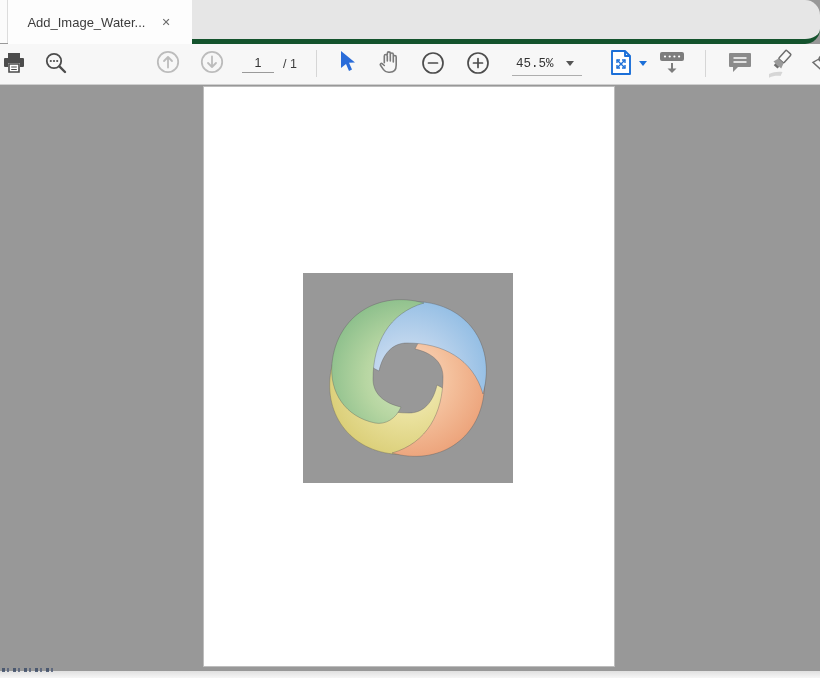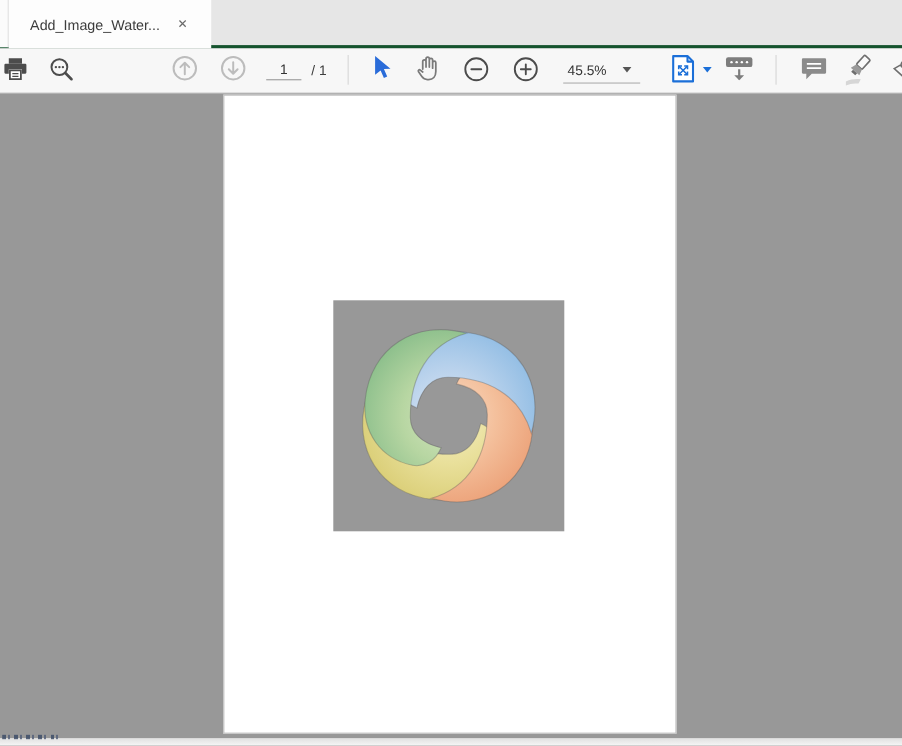--- a/index.html
+++ b/index.html
@@ -2,32 +2,32 @@
 <html><head>
 <meta charset="utf-8">
 <style>
   html,body{margin:0;padding:0;}
   body{
     width:820px;height:678px;position:relative;overflow:hidden;
     font-family:"Liberation Sans", sans-serif;
     background:#989898;
   }
   
-  .tabbar{position:absolute;left:0;top:0;width:820px;height:44px;background:#e6e6e6;border-bottom:3px solid #14532d;box-sizing:border-box;}
+  .tabbar{position:absolute;left:0;top:0;width:820px;height:44px;background:#e6e6e6;border-bottom:5px solid #14532d;box-sizing:border-box;border-radius:15px;}
   .tab-sliver{position:absolute;left:0;top:0;width:7px;height:43px;background:#fbfbfb;border-right:1px solid #dcdcdc;}
   .doc-tab{position:absolute;left:8px;top:0;width:184px;height:44px;background:#fdfdfd;display:flex;align-items:center;justify-content:center;gap:14px;cursor:default;}
   .doc-tab .title{font-size:13px;color:#3c3c3c;white-space:nowrap;}
   .doc-tab .close{font-size:11px;color:#6a6a6a;line-height:1;padding:2px;}
   
   .toolbar{position:absolute;left:0;top:44px;width:820px;height:41px;background:#f7f7f7;border-bottom:1px solid #cfcfcf;box-sizing:border-box;overflow:hidden;}
   .tbtn{position:absolute;display:block;}
   .tdiv{position:absolute;top:6px;width:1px;height:27px;background:#d6d6d6;}
   .page-input{position:absolute;left:242px;top:9px;width:32px;height:19px;border:none;border-bottom:1px solid #9a9a9a;background:transparent;text-align:center;font-size:12.5px;color:#333;font-family:"Liberation Sans",sans-serif;padding:0;outline:none;}
   .page-total{position:absolute;left:283px;top:13px;font-size:12.5px;color:#3d3d3d;}
-  .zoom-text{position:absolute;left:516px;top:13px;font-size:12.5px;color:#333;}
+  .zoom-text{position:absolute;left:516px;top:13px;font-size:12.5px;color:#333;font-family:Liberation Mono, monospace;}
   .caret{position:absolute;width:0;height:0;border-left:4.5px solid transparent;border-right:4.5px solid transparent;border-top:5px solid #555;}
   .caret.blue{border-top-color:#1b6fd8;}
   .zoom-underline{position:absolute;left:512px;top:31px;width:70px;height:1px;background:#aeaeae;}
   
   .docarea{position:absolute;left:0;top:85px;width:820px;height:593px;background:#989898;}
   .page{position:absolute;left:203px;top:1px;width:412px;height:581px;background:#ffffff;border:1px solid #bdbdbd;box-sizing:border-box;}
   .wm-square{position:absolute;left:99px;top:186px;width:210px;height:210px;background:#989898;}
   .bottom-strip{position:absolute;left:0;top:586px;width:820px;height:7px;background:linear-gradient(#e0e0e0,#f6f6f6);}
   .status-smudge{position:absolute;left:2px;top:583px;width:54px;height:4px;z-index:2;
     background:repeating-linear-gradient(90deg,#3d4d68 0 3px,transparent 3px 5px,#55617a 5px 7px,transparent 7px 11px);

